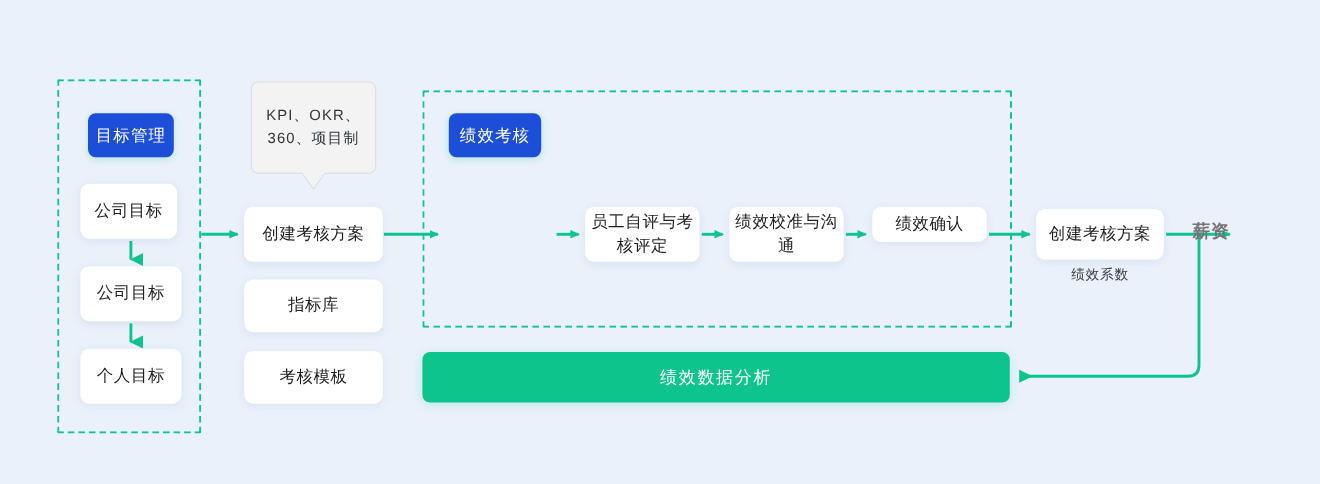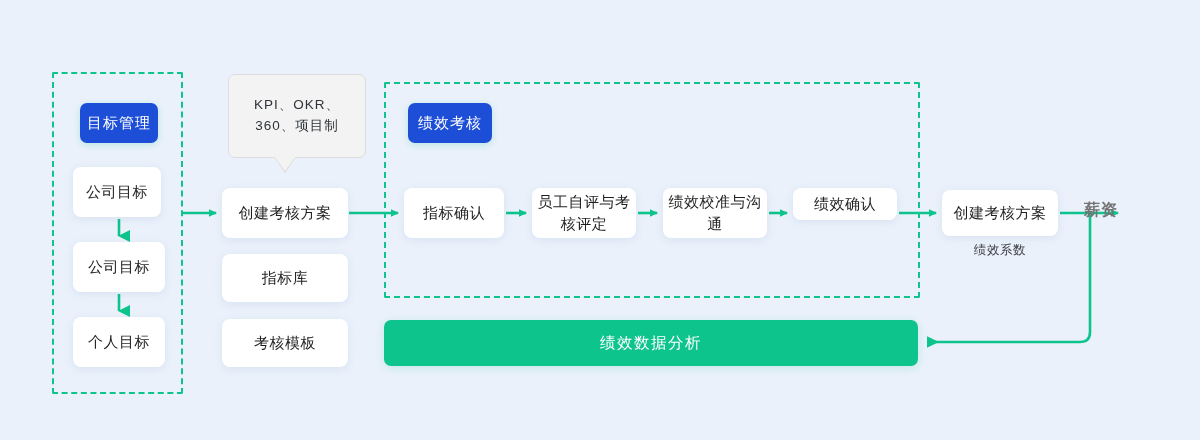--- a/index.html
+++ b/index.html
@@ -78,21 +78,21 @@
   #card-self-eval     { left: 532px; top: 188px; width: 104px; height: 50px; }
   #card-calibration   { left: 663px; top: 188px; width: 104px; height: 50px; }
   #card-perf-confirm  { left: 793px; top: 188px; width: 104px; height: 32px; }
   #card-result        { left: 942px; top: 190px; width: 116px; height: 46px; }
 
   
   #tooltip-methods {
     position: absolute;
     left: 228px;
     top: 74px;
-    width: 138px;
+    width: 114px;
     height: 84px;
     background: #f2f3f2;
     border: 1px solid #dcdddc;
     border-radius: 7px;
     box-sizing: border-box;
     display: flex;
     align-items: center;
     justify-content: center;
     color: #30343a;
     font-size: 13.5px;
@@ -217,21 +217,20 @@
   <div class="tip-tail-outer"></div>
   <div class="tip-tail-inner"></div>
 
   <div id="card-create-plan" class="card">创建考核方案</div>
   <div id="card-indicator-lib" class="card">指标库</div>
   <div id="card-eval-template" class="card">考核模板</div>
 
   <div id="group-perf" class="dashed-group"></div>
   <div id="title-perf" class="group-title">绩效考核</div>
 
-  <div id="card-confirm-index" class="card">指标确认</div>
   <div id="card-self-eval" class="card">员工自评与考核评定</div>
   <div id="card-calibration" class="card">绩效校准与沟通</div>
   <div id="card-perf-confirm" class="card">绩效确认</div>
 
   <div id="card-result" class="card">创建考核方案</div>
   <div id="caption-coefficient">绩效系数</div>
   <div id="label-salary">薪资</div>
 
   <div id="bar-analysis">绩效数据分析</div>
 

